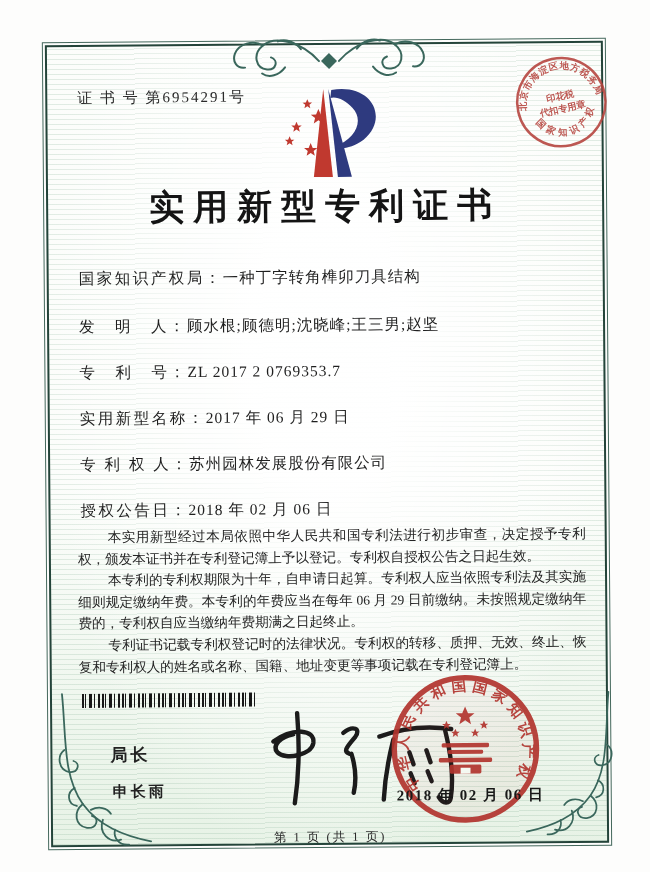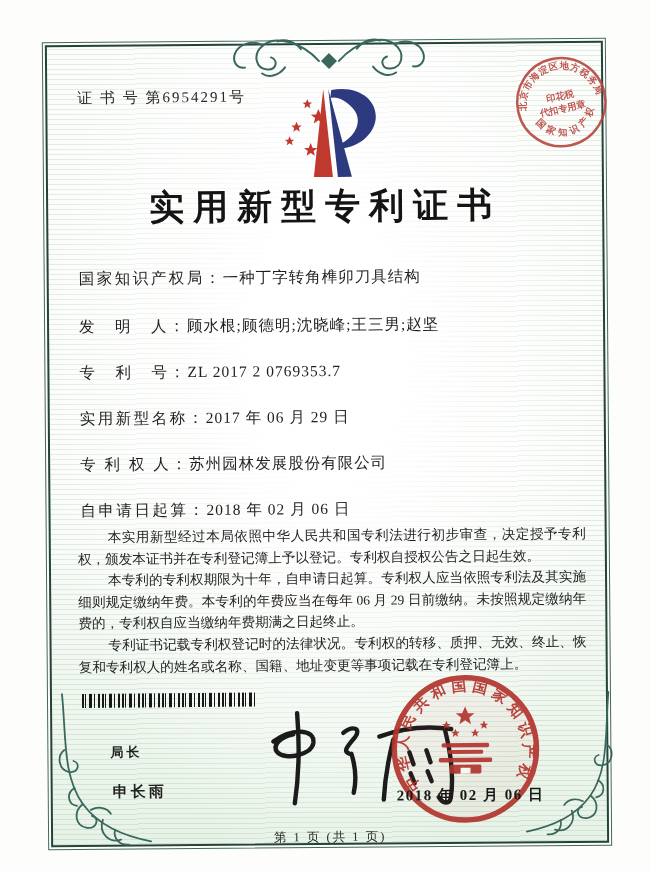--- a/index.html
+++ b/index.html
@@ -22,21 +22,21 @@
   .field{left:30px;width:505px;font-size:15.5px;white-space:nowrap;}
   .field .flabel{letter-spacing:2.5px;font-weight:500;}
   .field .fvalue{letter-spacing:1px;}
   .body-text{left:27px;top:480px;width:508px;font-size:13.6px;line-height:21.6px;
              text-align:justify;color:#242424;}
   .body-text p{margin:0;text-indent:2.2em;}
   .barcode{left:30px;top:647px;width:173px;height:14px;
      background:repeating-linear-gradient(90deg,#181818 0 2px,transparent 2px 3px,#181818 3px 4px,
        transparent 4px 7px,#181818 7px 10px,transparent 10px 12px,#181818 12px 13px,transparent 13px 16px,
        #181818 16px 18px,transparent 18px 20px);}
-  .sig-title{left:58px;top:697px;font-size:13px;font-weight:700;letter-spacing:3px;
+  .sig-title{left:58px;top:697px;font-size:17px;font-weight:700;letter-spacing:3px;
              font-family:"Liberation Sans","DejaVu Sans",sans-serif;color:#222;}
   .sig-name{left:60px;top:736px;font-size:15px;font-weight:700;letter-spacing:3px;
              font-family:"Liberation Sans","DejaVu Sans",sans-serif;color:#222;}
   .signature-svg{left:205px;top:660px;width:220px;height:108px;}
   .office-seal{left:334px;top:626px;width:158px;height:158px;opacity:0.92;}
   .office-date{left:344px;top:742px;font-size:15px;font-weight:600;letter-spacing:1.5px;color:#181818;}
   .footer{left:0;top:784px;width:100%;text-align:center;font-size:12.5px;letter-spacing:2px;color:#2a2a2a;}
   .tax-seal{left:465px;top:10px;width:98px;height:98px;transform:rotate(-12deg);opacity:0.88;}
   .top-flourish{left:176px;top:-22px;width:212px;height:64px;}
   .corner-bl{left:2px;top:645px;width:100px;height:158px;}
@@ -78,21 +78,21 @@
       <div class="abs field" style="top:316px">
         <span class="flabel">专　利　号：</span><span class="fvalue">ZL 2017 2 0769353.7</span>
       </div>
       <div class="abs field" style="top:362px">
         <span class="flabel">实用新型名称：</span><span class="fvalue">2017 年 06 月 29 日</span>
       </div>
       <div class="abs field" style="top:408px">
         <span class="flabel">专 利 权 人：</span><span class="fvalue">苏州园林发展股份有限公司</span>
       </div>
       <div class="abs field" style="top:454px">
-        <span class="flabel">自申请日起算：</span><span class="fvalue">2018 年 02 月 06 日</span>
+        <span class="flabel">授权公告日：</span><span class="fvalue">2018 年 02 月 06 日</span>
       </div>
 
       <div class="abs body-text">
         <p>本实用新型经过本局依照中华人民共和国专利法进行初步审查，决定授予专利权，颁发本证书并在专利登记簿上予以登记。专利权自授权公告之日起生效。</p>
         <p>本专利的专利权期限为十年，自申请日起算。专利权人应当依照专利法及其实施细则规定缴纳年费。本专利的年费应当在每年 06 月 29 日前缴纳。未按照规定缴纳年费的，专利权自应当缴纳年费期满之日起终止。</p>
         <p>专利证书记载专利权登记时的法律状况。专利权的转移、质押、无效、终止、恢复和专利权人的姓名或名称、国籍、地址变更等事项记载在专利登记簿上。</p>
       </div>
 
       <div class="abs barcode"></div>
 

